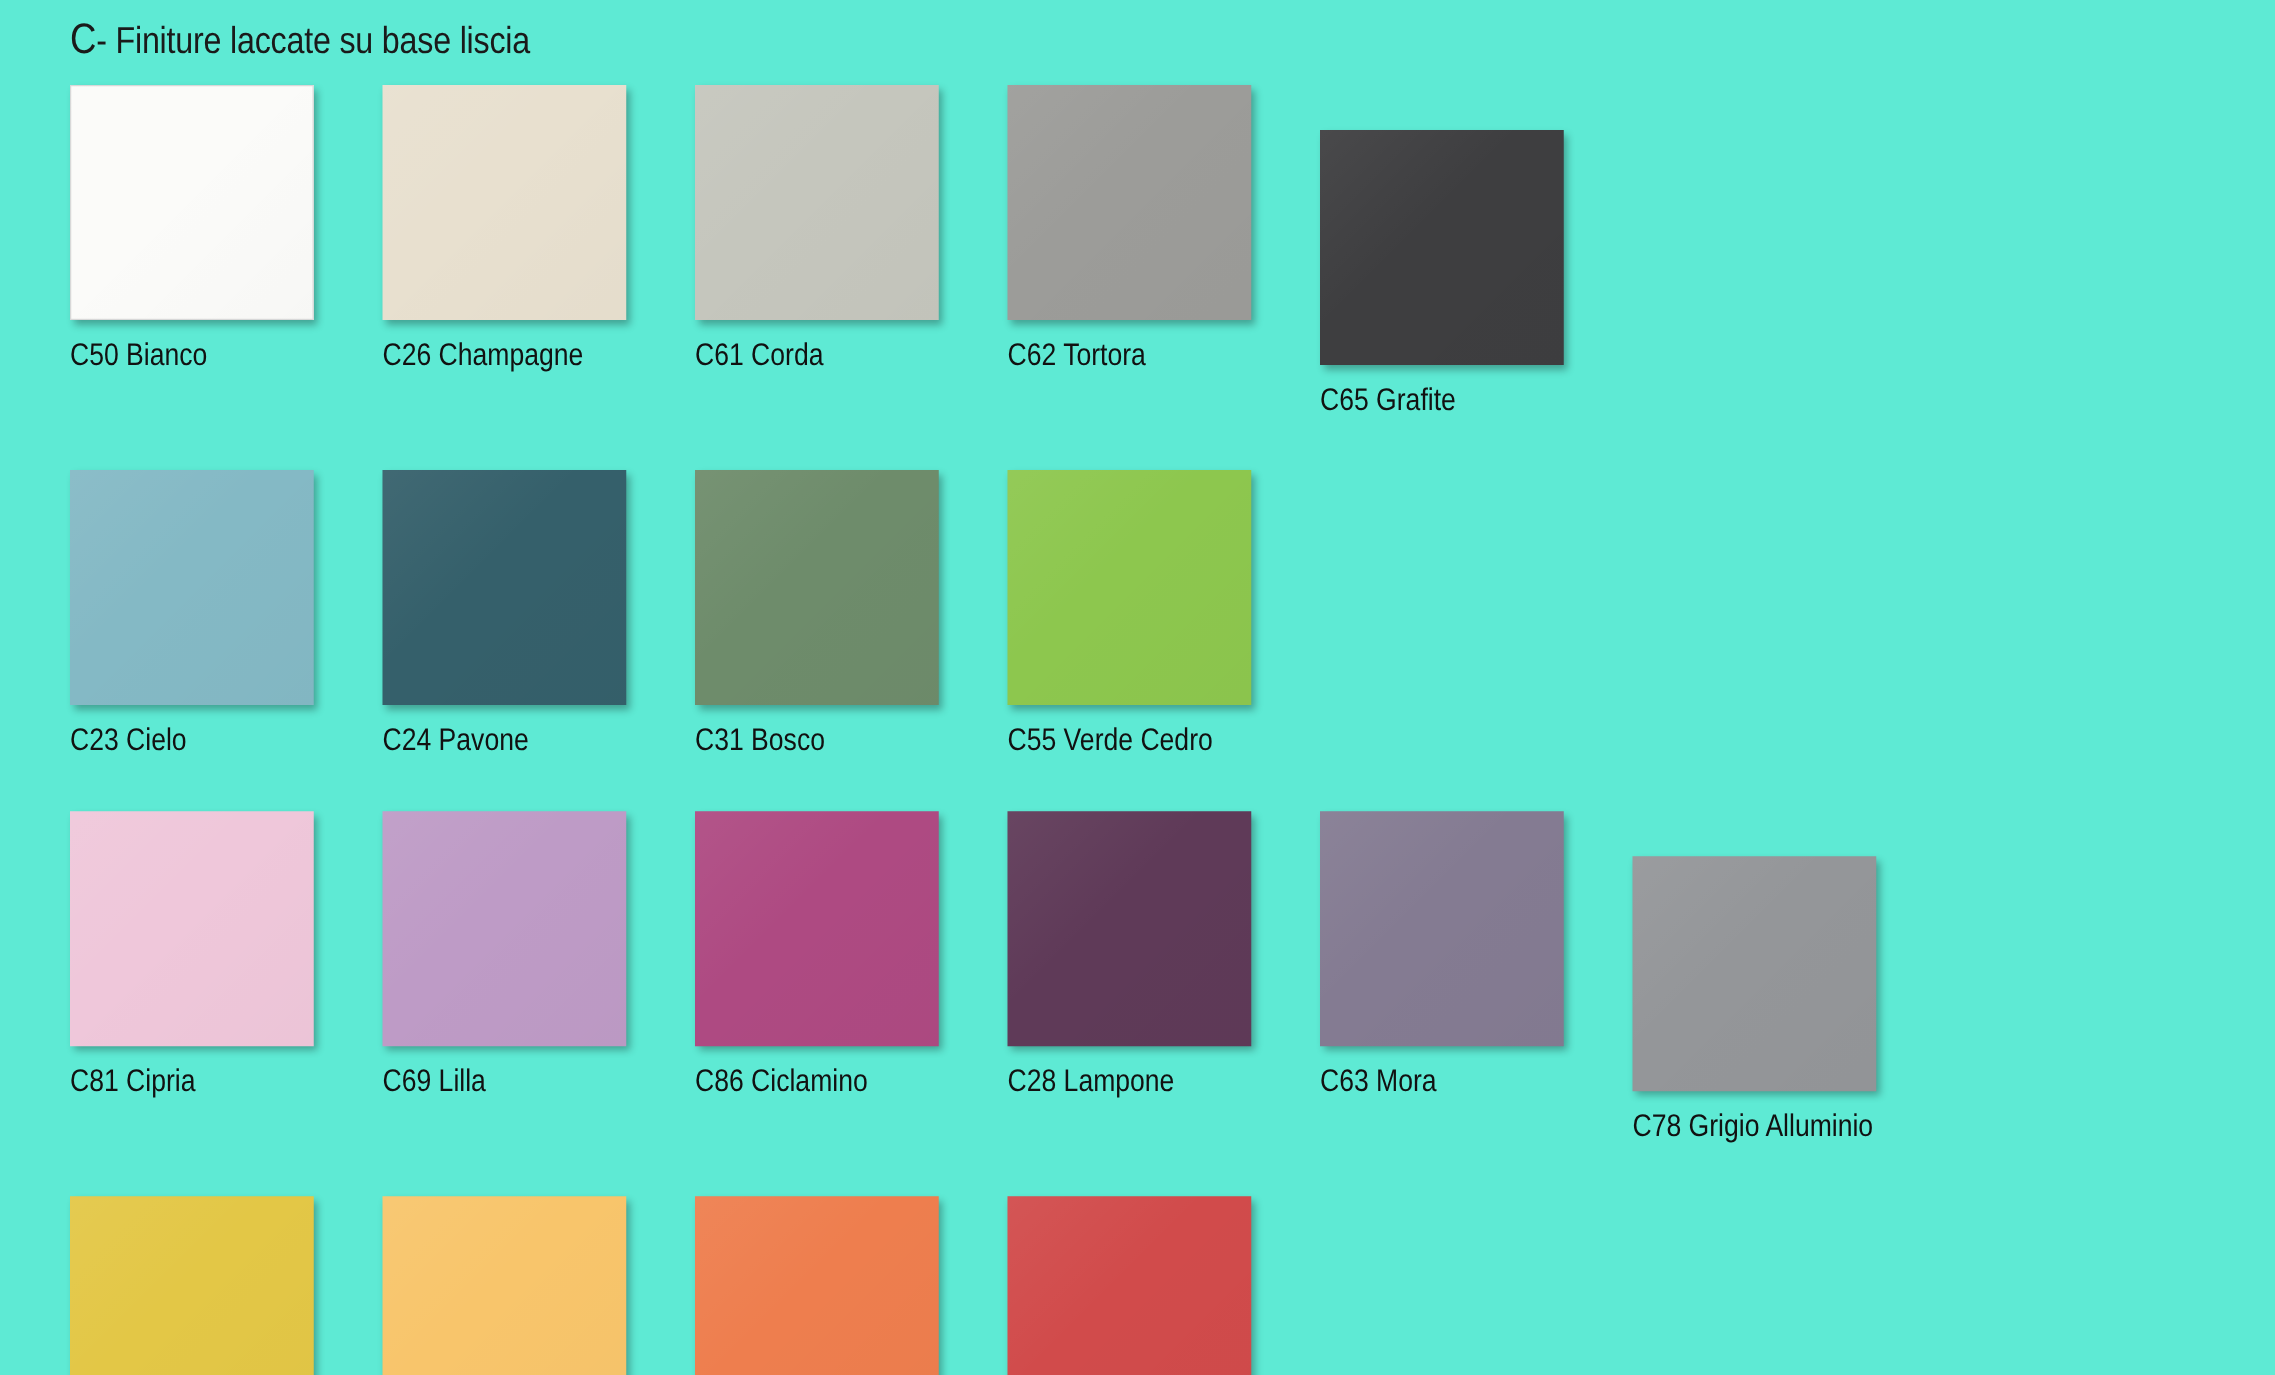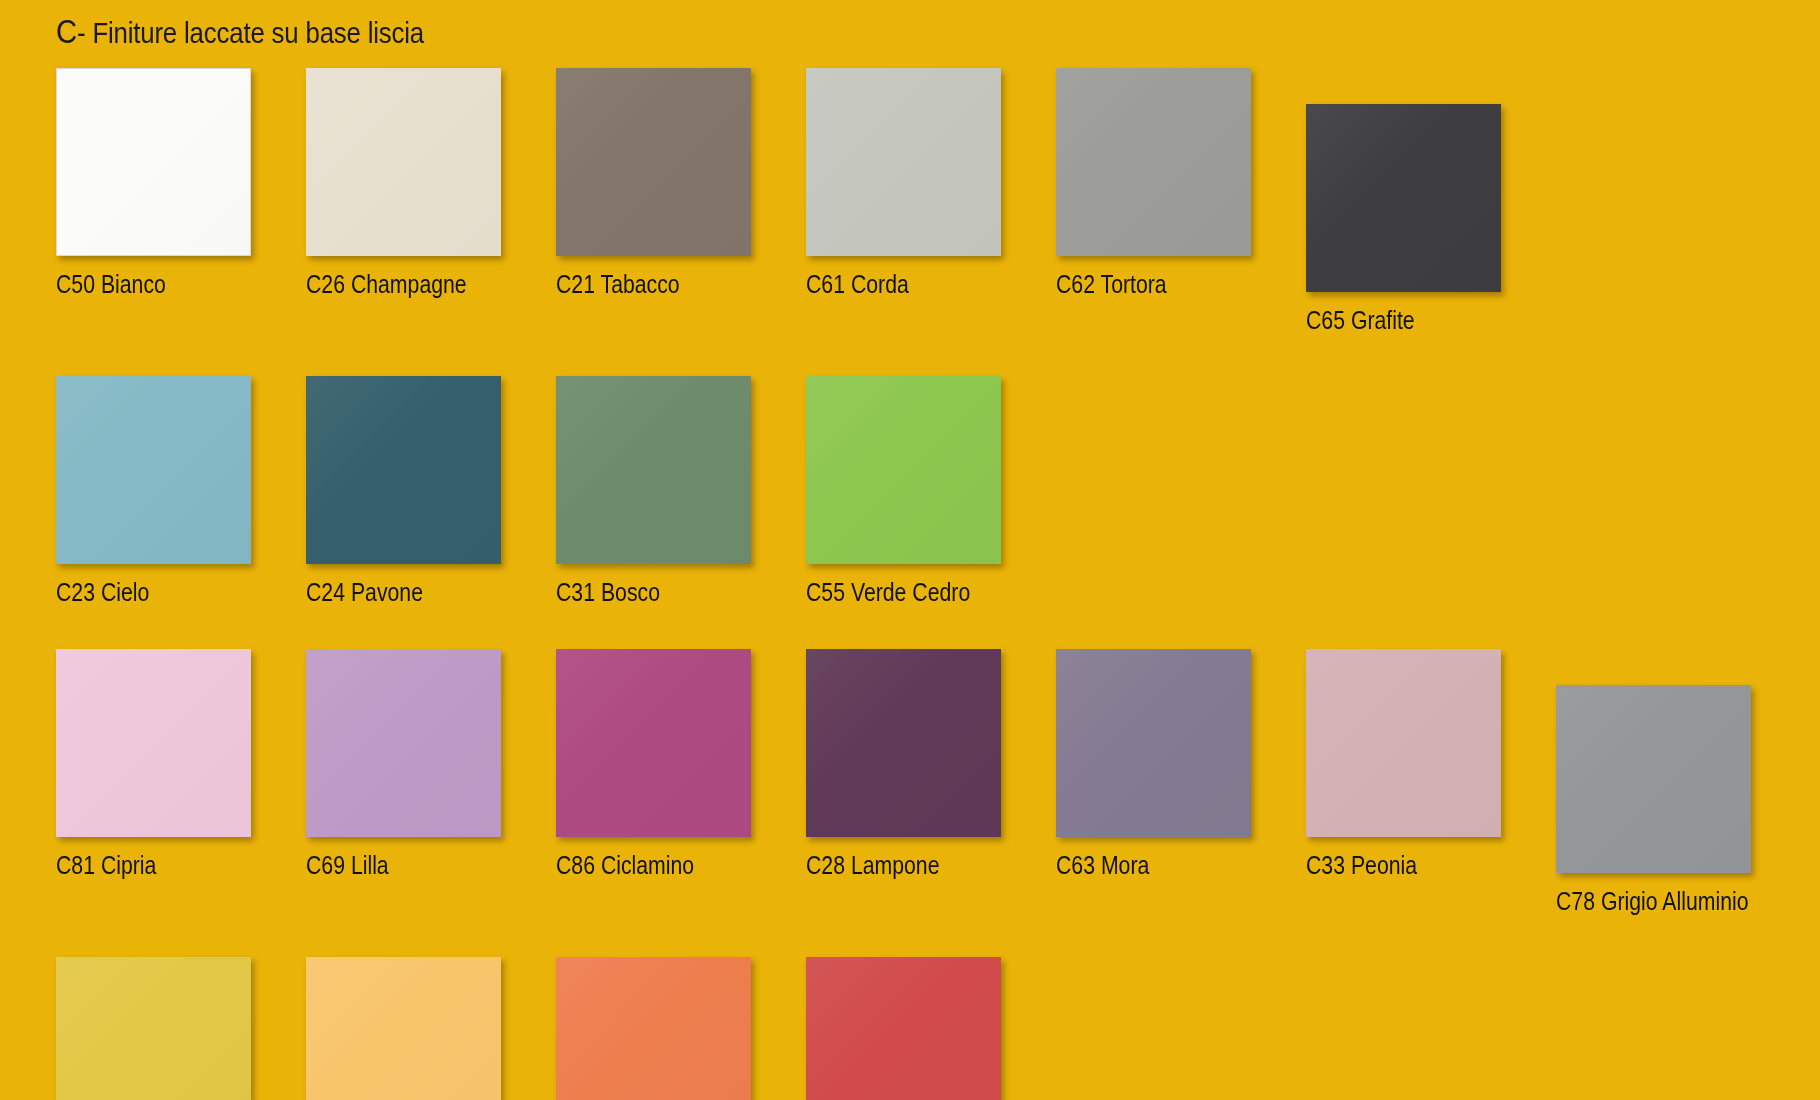--- a/index.html
+++ b/index.html
@@ -11,21 +11,21 @@
   body {
     width: 1820px;
     height: 1100px;
     font-family: "Liberation Sans", sans-serif;
     overflow: hidden;
   }
   .page {
     position: relative;
     width: 1820px;
     height: 1100px;
-    background: #eab308;
+    background: #5eead4;
     box-sizing: border-box;
     padding: 0;
   }
   .title {
     position: absolute;
     left: 56px;
     top: 12px;
     font-size: 30px;
     color: #1a1a1a;
     letter-spacing: -0.2px;
@@ -104,24 +104,20 @@
       <div class="row">
         <div class="cell">
           <div class="swatch outline" style="background: rgb(251, 251, 249);"></div>
           <div class="label">C50 Bianco</div>
         </div>
         <div class="cell">
           <div class="swatch" style="background: rgb(232, 224, 207);"></div>
           <div class="label">C26 Champagne</div>
         </div>
         <div class="cell">
-          <div class="swatch" style="background: rgb(130, 117, 105);"></div>
-          <div class="label">C21 Tabacco</div>
-        </div>
-        <div class="cell">
           <div class="swatch" style="background: rgb(197, 198, 189);"></div>
           <div class="label">C61 Corda</div>
         </div>
         <div class="cell">
           <div class="swatch" style="background: rgb(156, 156, 153);"></div>
           <div class="label">C62 Tortora</div>
         </div>
         <div class="cell">
           <div class="swatch" style="background: rgb(62, 62, 64);"></div>
           <div class="label">C65 Grafite</div>
@@ -163,24 +159,20 @@
         </div>
         <div class="cell">
           <div class="swatch" style="background: rgb(95, 58, 88);"></div>
           <div class="label">C28 Lampone</div>
         </div>
         <div class="cell">
           <div class="swatch" style="background: rgb(132, 123, 146);"></div>
           <div class="label">C63 Mora</div>
         </div>
         <div class="cell">
-          <div class="swatch" style="background: rgb(211, 177, 181);"></div>
-          <div class="label">C33 Peonia</div>
-        </div>
-        <div class="cell">
           <div class="swatch" style="background: rgb(148, 150, 153);"></div>
           <div class="label">C78 Grigio Alluminio</div>
         </div>
       </div>
       <div class="row">
         <div class="cell">
           <div class="swatch" style="background: rgb(227, 199, 70);"></div>
           <div class="label">C68 Senape</div>
         </div>
         <div class="cell">

